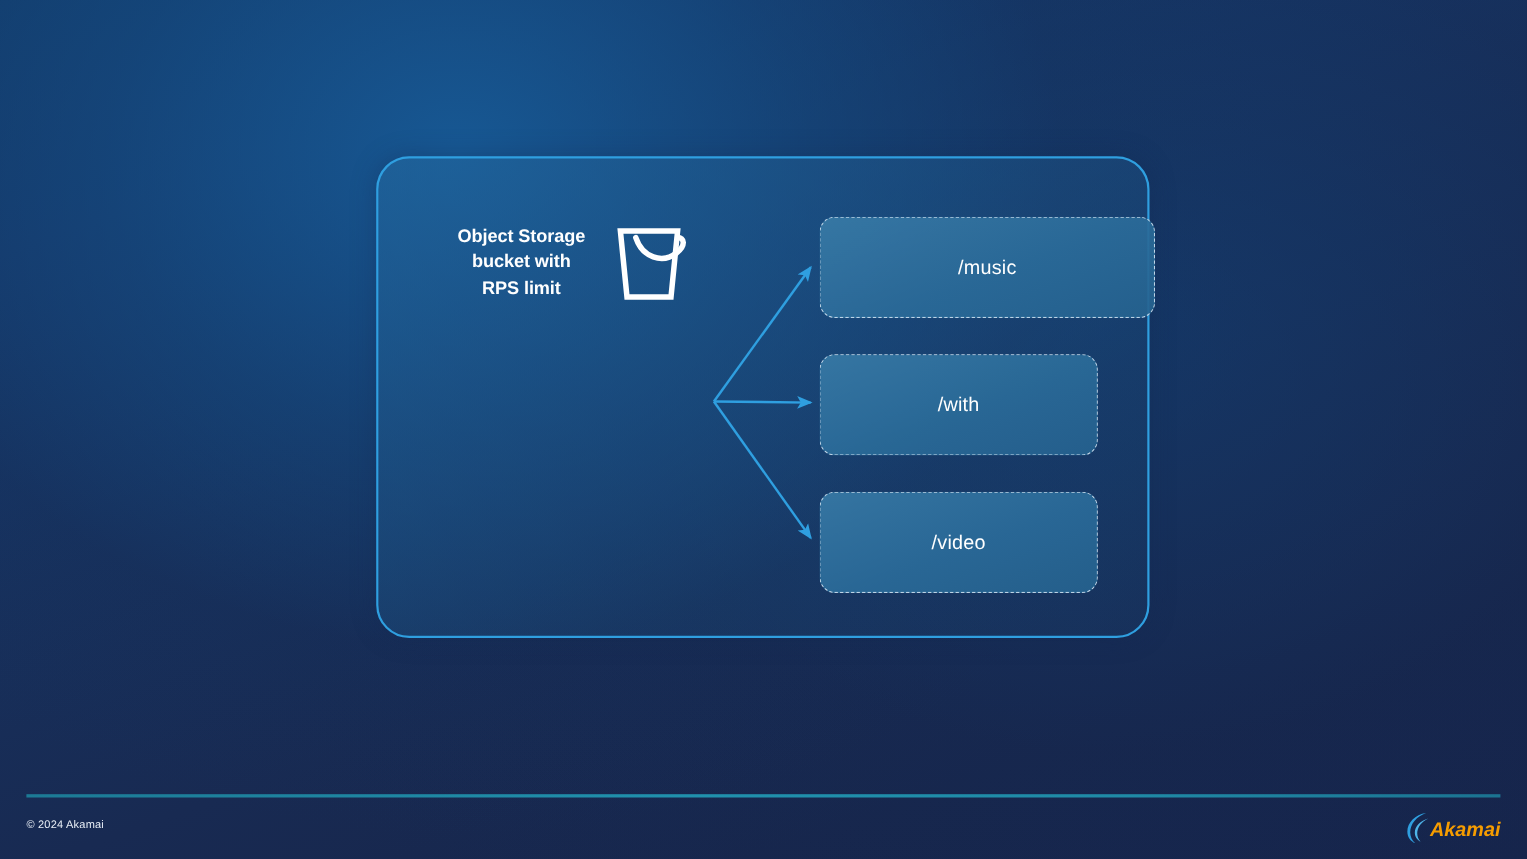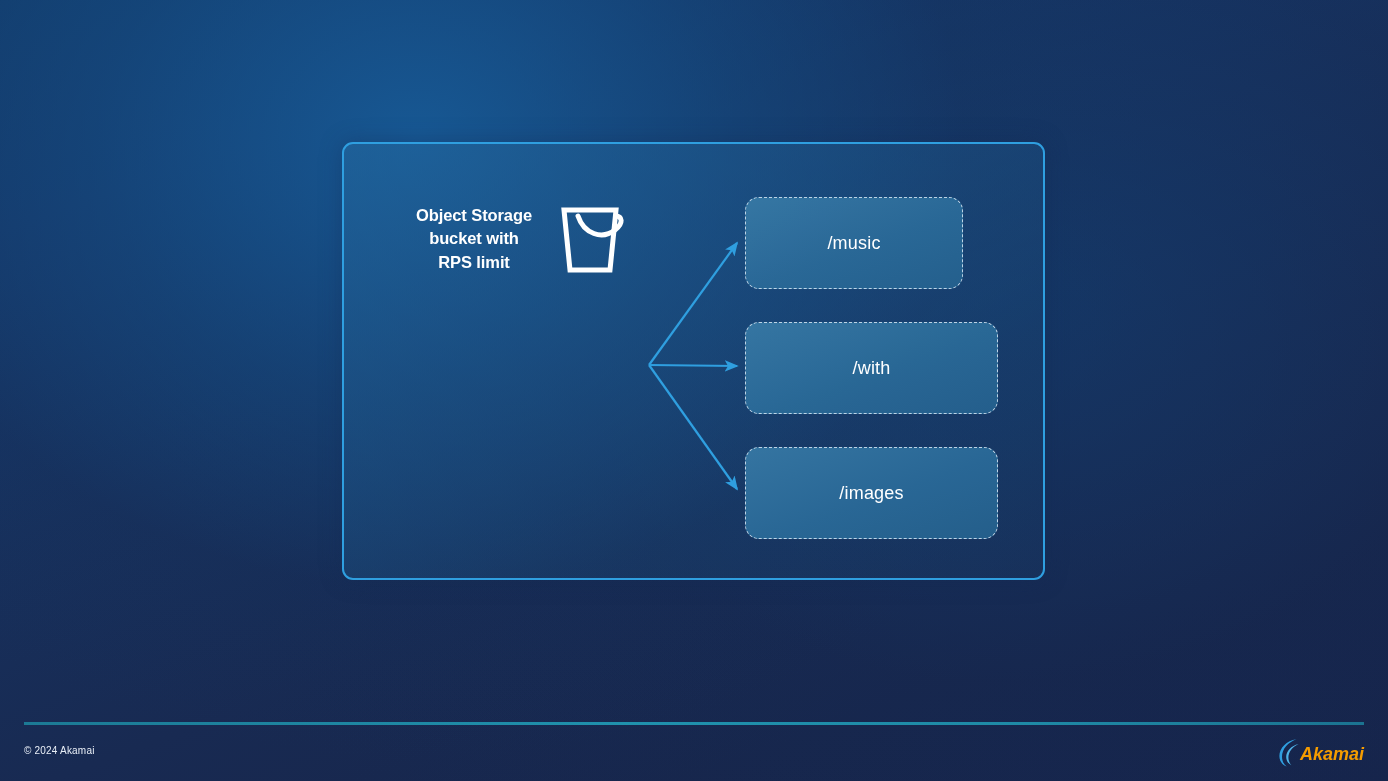--- a/index.html
+++ b/index.html
@@ -28,21 +28,21 @@
 
   
   #diagram-container {
     position: absolute;
     left: 342px;
     top: 142px;
     width: 703px;
     height: 438px;
     box-sizing: border-box;
     border: 2px solid #2f9fe0;
-    border-radius: 11px;
+    border-radius: 30px;
     background: linear-gradient(150deg, rgba(35,105,160,0.55) 0%, rgba(30,88,140,0.50) 35%, rgba(25,68,115,0.42) 70%, rgba(24,58,102,0.35) 100%);
     box-shadow: 0 0 22px rgba(20,40,80,0.35);
   }
 
   
   #bucket-caption {
     position: absolute;
     left: 60px;
     top: 58px;
     width: 250px;
@@ -77,21 +77,21 @@
     background: linear-gradient(160deg, rgba(56,122,166,0.92) 0%, rgba(43,107,153,0.92) 55%, rgba(38,98,143,0.92) 100%);
     display: flex;
     align-items: center;
     justify-content: center;
     color: #ffffff;
     font-size: 18px;
     font-weight: normal;
     letter-spacing: 0.2px;
   }
   #node-store   { left: 51px;  top: 178px; width: 253px; height: 86px; }
-  #node-music   { left: 401px; top: 53px;  width: 218px; height: 92px; }
+  #node-music   { left: 401px; top: 53px;  width: 305px; height: 92px; }
   #node-video   { left: 401px; top: 178px; width: 253px; height: 92px; }
   #node-images  { left: 401px; top: 303px; width: 253px; height: 92px; }
 
   
   #arrows-layer {
     position: absolute;
     left: 0;
     top: 0;
     width: 703px;
     height: 438px;
@@ -160,21 +160,21 @@
     </div>
 
 
     <div id="node-music" class="node-box">
       <span>/music</span>
     </div>
     <div id="node-video" class="node-box">
       <span>/with</span>
     </div>
     <div id="node-images" class="node-box">
-      <span>/images</span>
+      <span>/video</span>
     </div>
 
   </div>
 
   <div id="footer-rule"></div>
 
   <div id="footer-copyright">© 2024 Akamai</div>
 
   <div id="akamai-logo">
     <svg viewBox="0 0 92 32" width="92" height="32" xmlns="http://www.w3.org/2000/svg">

